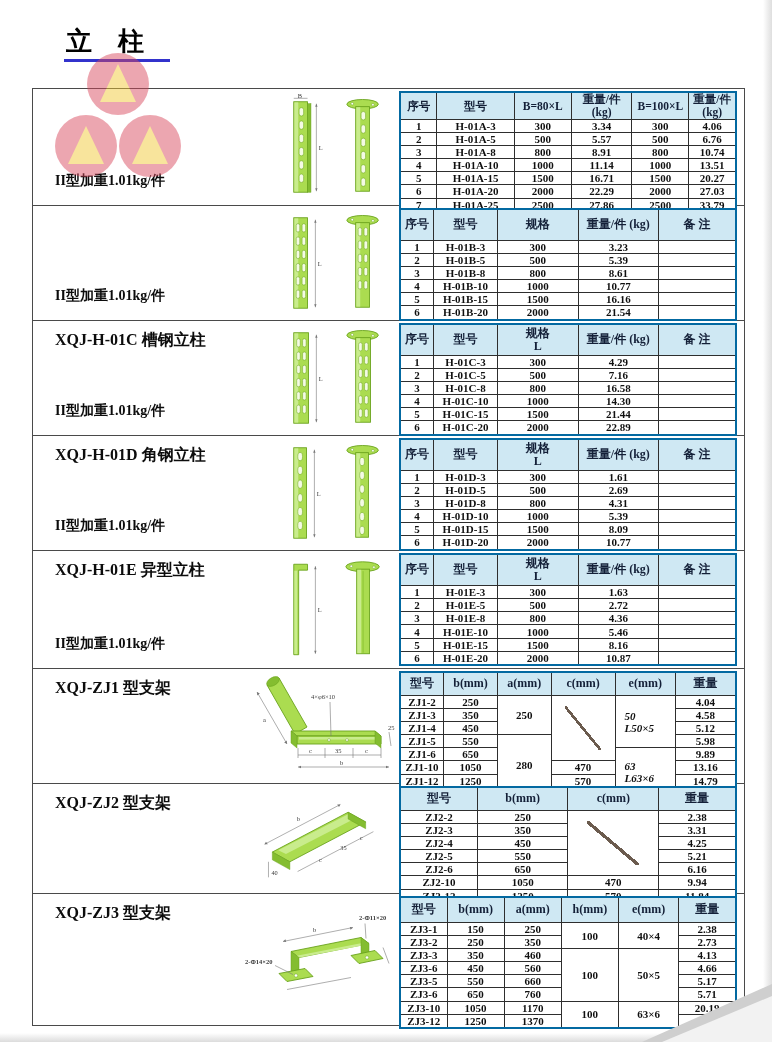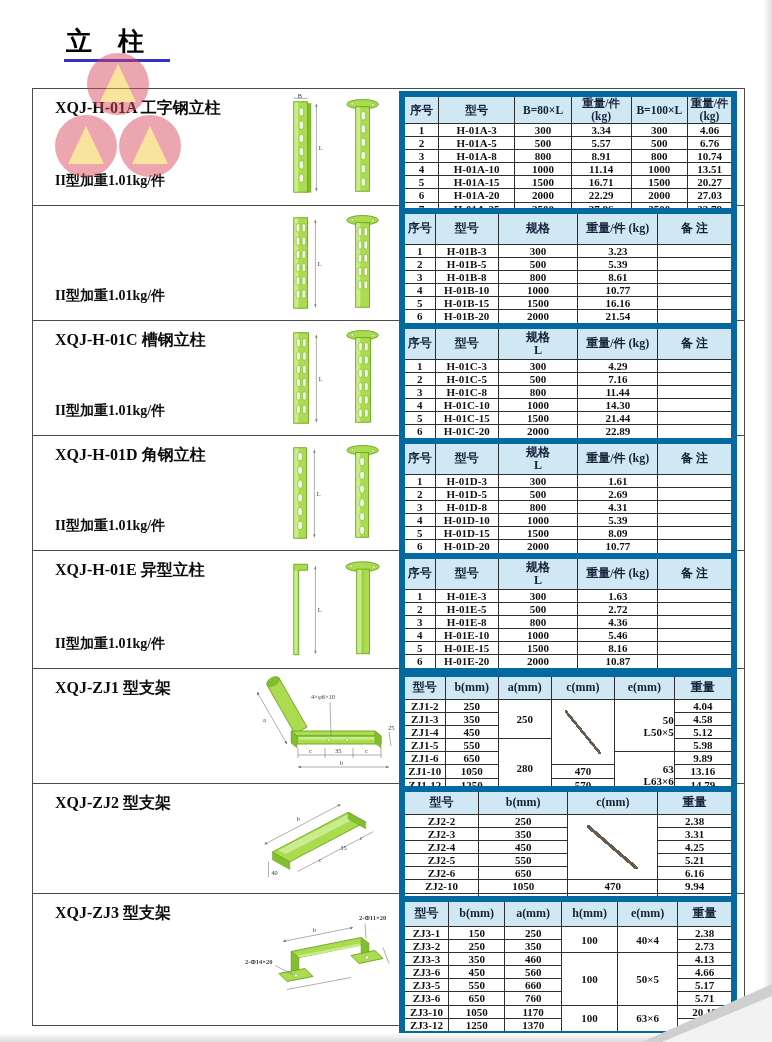--- a/index.html
+++ b/index.html
@@ -43,36 +43,36 @@
   .sec-note{position:absolute;left:22px;bottom:15px;font-size:14px;font-weight:bold;color:#0c0c0c;text-align:right;}
 
   .sec-illus{position:absolute;left:246px;top:2px;width:118px;height:calc(100% - 6px);}
   .sec-illus svg{width:100%;height:100%;}
   .sec-illus-wide{position:absolute;left:208px;top:2px;width:156px;height:calc(100% - 6px);}
   .sec-illus-wide svg{width:100%;height:100%;}
 
   .sec-table{position:absolute;left:366px;top:2px;bottom:2px;width:338px;}
   .sec-table table{
     width:100%;height:100%;border-collapse:collapse;table-layout:fixed;
-    border:6px solid #0369a1;background:#fff;padding-left:29px;
+    border:2px solid #0369a1;background:#fff;padding-left:29px;
   }
   .sec-table th,.sec-table td{
     border:1px solid #2e2e2e;text-align:center;vertical-align:middle;
     padding:0;font-size:11px;line-height:1.1;color:#101010;font-weight:bold;
     white-space:pre-line;overflow:hidden;
   }
   .sec-table thead th{background:#cfe8f3;font-size:12px;color:#142038;}
   .t-a thead th{height:26px;font-size:11.5px;}
   .t-b thead th{height:30px;}
   .t-two thead th{height:30px;}
   .t-zj thead th{height:22px;}
   .t-zj3 thead th{height:24px;}
   .t-zj td,.t-zj3 td{font-size:11px;}
   tr.blank{height:9px;}
-  td.ml{text-align:right;padding-left:9px;}
+  td.ml{text-align:left;padding-left:9px;font-style:italic;}
   td.slash .slash-line{
     width:58%;height:44px;margin:0 auto;
     background:linear-gradient(to top right,transparent 47%,#6b5b4e 47%,#6b5b4e 52%,transparent 52%);
   }
   .dim{stroke:#777;stroke-width:0.6;}
   .dimtxt{font-size:6.5px;fill:#3c3c3c;font-family:"Liberation Serif",serif;}
   .grn{fill:#abdc50;stroke:#69a21c;stroke-width:0.9;}
   .grn-hi{fill:#c9ec8d;stroke:none;}
   .grn-dk{fill:#84bd30;stroke:#69a21c;stroke-width:0.5;}
   .slot{fill:#f4fbe4;stroke:#69a21c;stroke-width:0.5;}
@@ -90,21 +90,20 @@
     <circle cx="38" cy="100" r="31" fill="#d9475c"></circle>
     <path d="M38 80 L56 118 L20 118 Z" fill="#f2c832"></path>
     <circle cx="102" cy="100" r="31" fill="#d9475c"></circle>
     <path d="M102 80 L120 118 L84 118 Z" fill="#f2c832"></path>
   </svg>
 </div>
 
 <div class="catalog">
 
   <div class="section s0">
-    <div class="sec-title">XQJ-H-01A 工字钢立柱</div>
     <div class="sec-note">II型加重1.01kg/件</div>
     <div class="sec-illus">
       <svg viewBox="0 0 120 104" preserveAspectRatio="xMidYMid meet">
         <line class="dim" x1="15" y1="3.5" x2="29" y2="3.5"></line>
         <text class="dimtxt" x="19" y="2.8">B</text>
         <rect class="grn" x="15" y="7" width="14" height="92"></rect>
         <rect class="grn-hi" x="15.6" y="7.6" width="4" height="90.8"></rect>
         <rect class="grn-dk" x="29" y="9" width="3.5" height="90"></rect>
         <rect class="slot" x="20.5" y="13" width="4.5" height="8.5" rx="2.2"></rect>
         <rect class="slot" x="20.5" y="26.5" width="4.5" height="8.5" rx="2.2"></rect>
@@ -397,21 +396,21 @@
               <td>2</td>
               <td>H-01C-5</td>
               <td>500</td>
               <td>7.16</td>
               <td></td>
             </tr>
             <tr>
               <td>3</td>
               <td>H-01C-8</td>
               <td>800</td>
-              <td>11.44</td>
+              <td>16.58</td>
               <td></td>
             </tr>
             <tr>
               <td>4</td>
               <td>H-01C-10</td>
               <td>1000</td>
               <td>14.30</td>
               <td></td>
             </tr>
             <tr>

